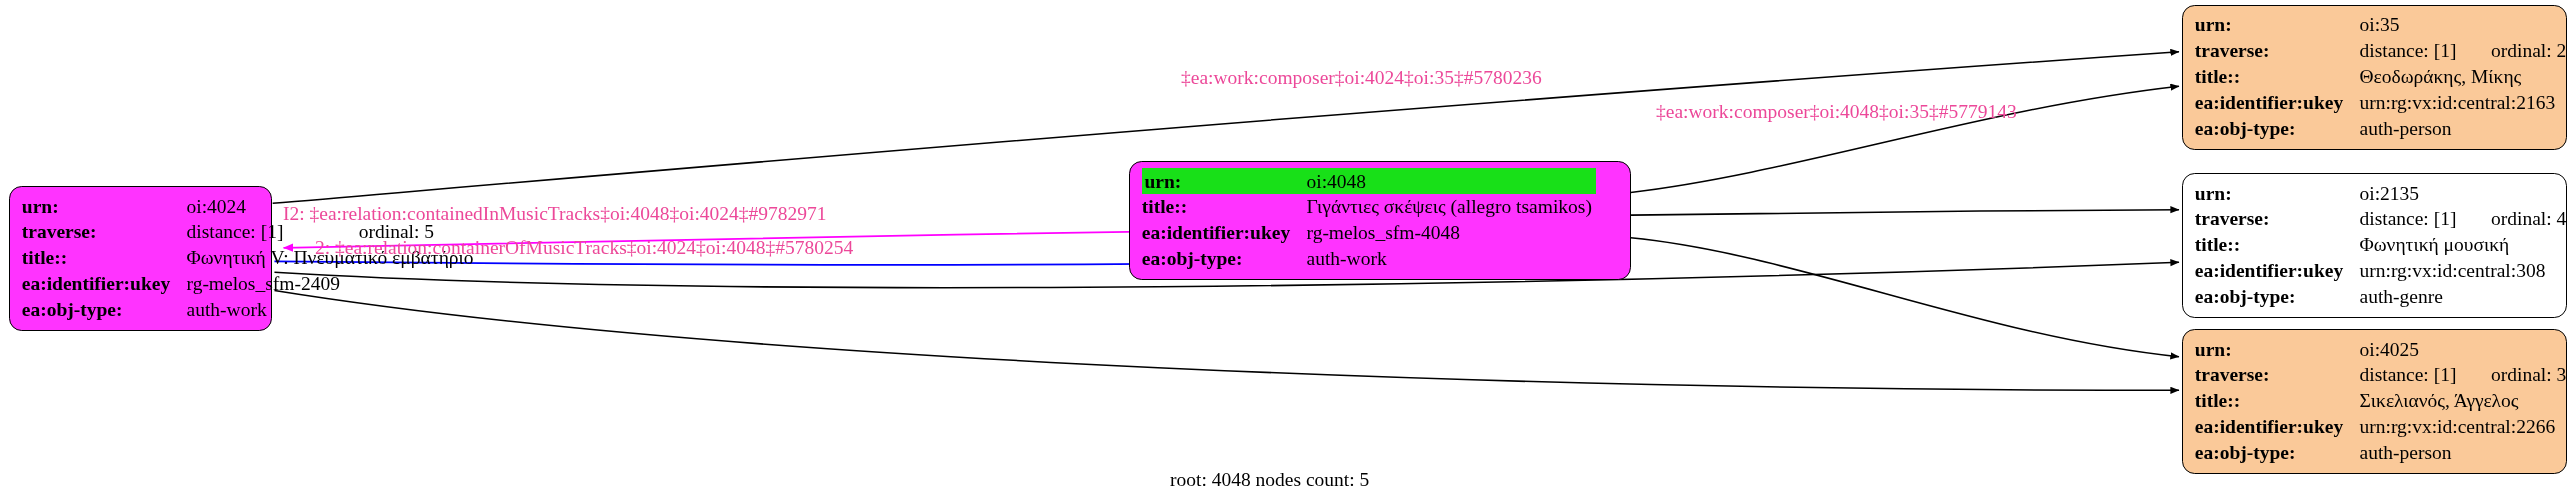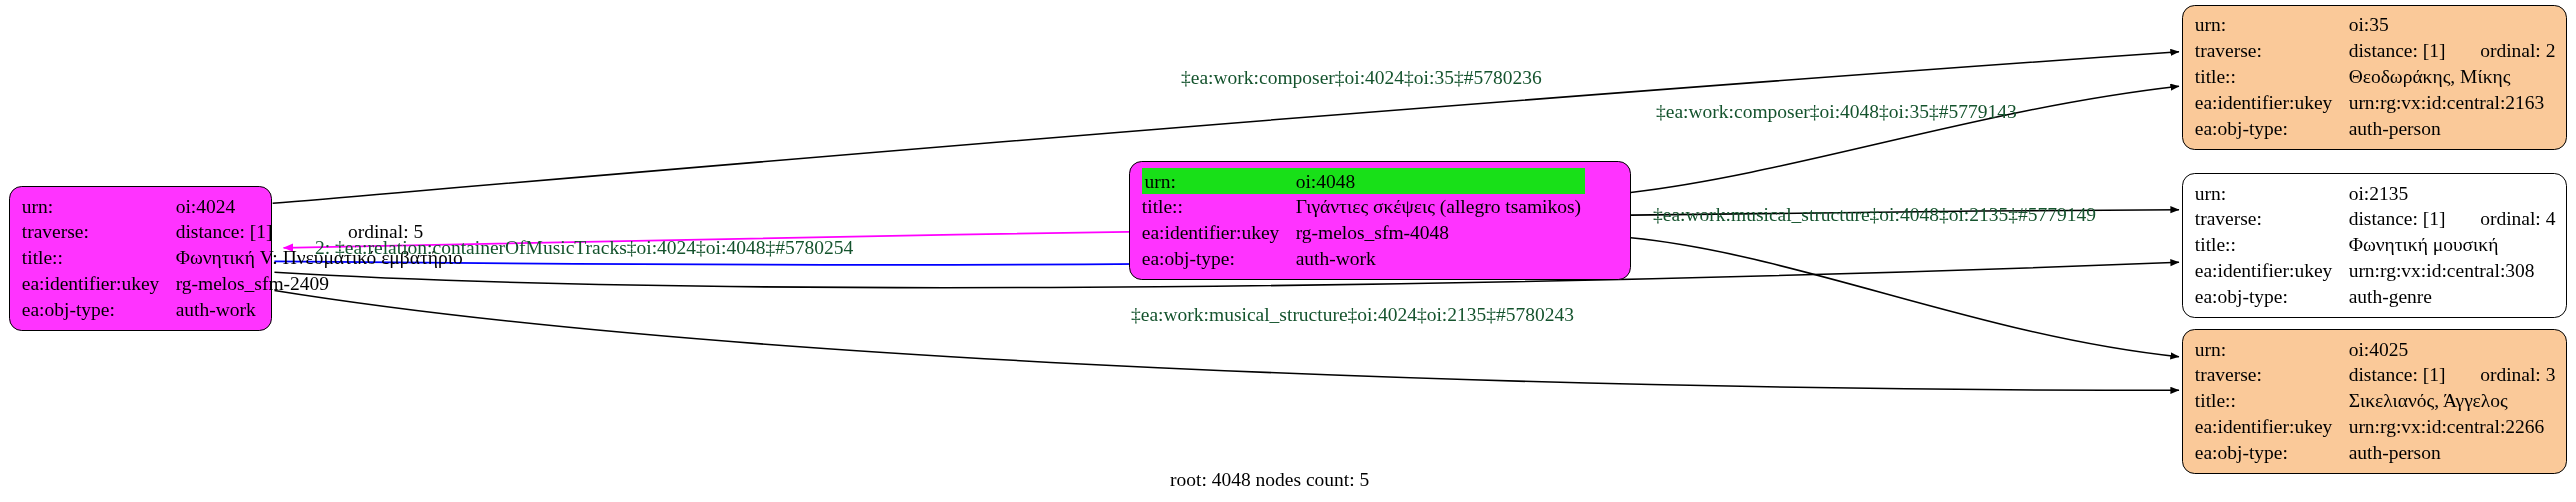--- a/index.html
+++ b/index.html
@@ -35,38 +35,38 @@
     border-spacing: 0;
   }
   .node td {
     font-size: 19.5px;
     line-height: 1.0;
     padding: 3.2px 0 3.2px 0;
     white-space: nowrap;
     color: #000000;
     vertical-align: baseline;
   }
-  .node td.k { padding-right: 16.3px; }
+  .node td.k { padding-right: 16.3px; font-weight: bold; }
   .node td.v { padding-right: 3.6px; margin-top: 12px; }
   .node td.v2 { padding-left: 31px; }
 
   .node.magenta { background: #ff33ff; }
   .node.peach   { background: #fac999; }
   .node.plain   { background: #ffffff; }
 
   .row-highlight td {
     background: #18e018;
   }
   .row-highlight td.k { padding-left: 2.7px; padding-right: 13.6px; }
 
   .edge-label {
     position: absolute;
     font-size: 19.5px;
     line-height: 1;
-    color: #14532d;
+    color: #ec4899;
     white-space: nowrap;
   }
   .footer-label {
     position: absolute;
     font-size: 19.5px;
     line-height: 1;
     color: #000000;
     white-space: nowrap;
   }
 </style>
@@ -241,25 +241,24 @@
         <td class="v" colspan="2">auth-person</td>
       </tr>
     </tbody>
       </table>
   </div>
 
   <div class="edge-label" style="left:1181px; top:68px;">‡ea:work:composer‡oi:4024‡oi:35‡#5780236</div>
 
   <div class="edge-label" style="left:1656px; top:102px;">‡ea:work:composer‡oi:4048‡oi:35‡#5779143</div>
 
+  <div class="edge-label" style="left:283px; top:204px;">I2: ‡ea:relation:containedInMusicTracks‡oi:4048‡oi:4024‡#9782971</div>
 
   <div class="edge-label" style="left:315px; top:238px;">2: ‡ea:relation:containerOfMusicTracks‡oi:4024‡oi:4048‡#5780254</div>
 
-  <div class="edge-label" style="left:1653px; top:205px;">‡ea:work:musical_structure‡oi:4048‡oi:2135‡#5779149</div>
-
-
-  <div class="edge-label" style="left:1131px; top:305px;">‡ea:work:musical_structure‡oi:4024‡oi:2135‡#5780243</div>
+
+
 
 
   <div class="footer-label" style="left:1170px; top:470px;">root: 4048 nodes count: 5</div>
 
 </div>
 
 
 </body></html>

